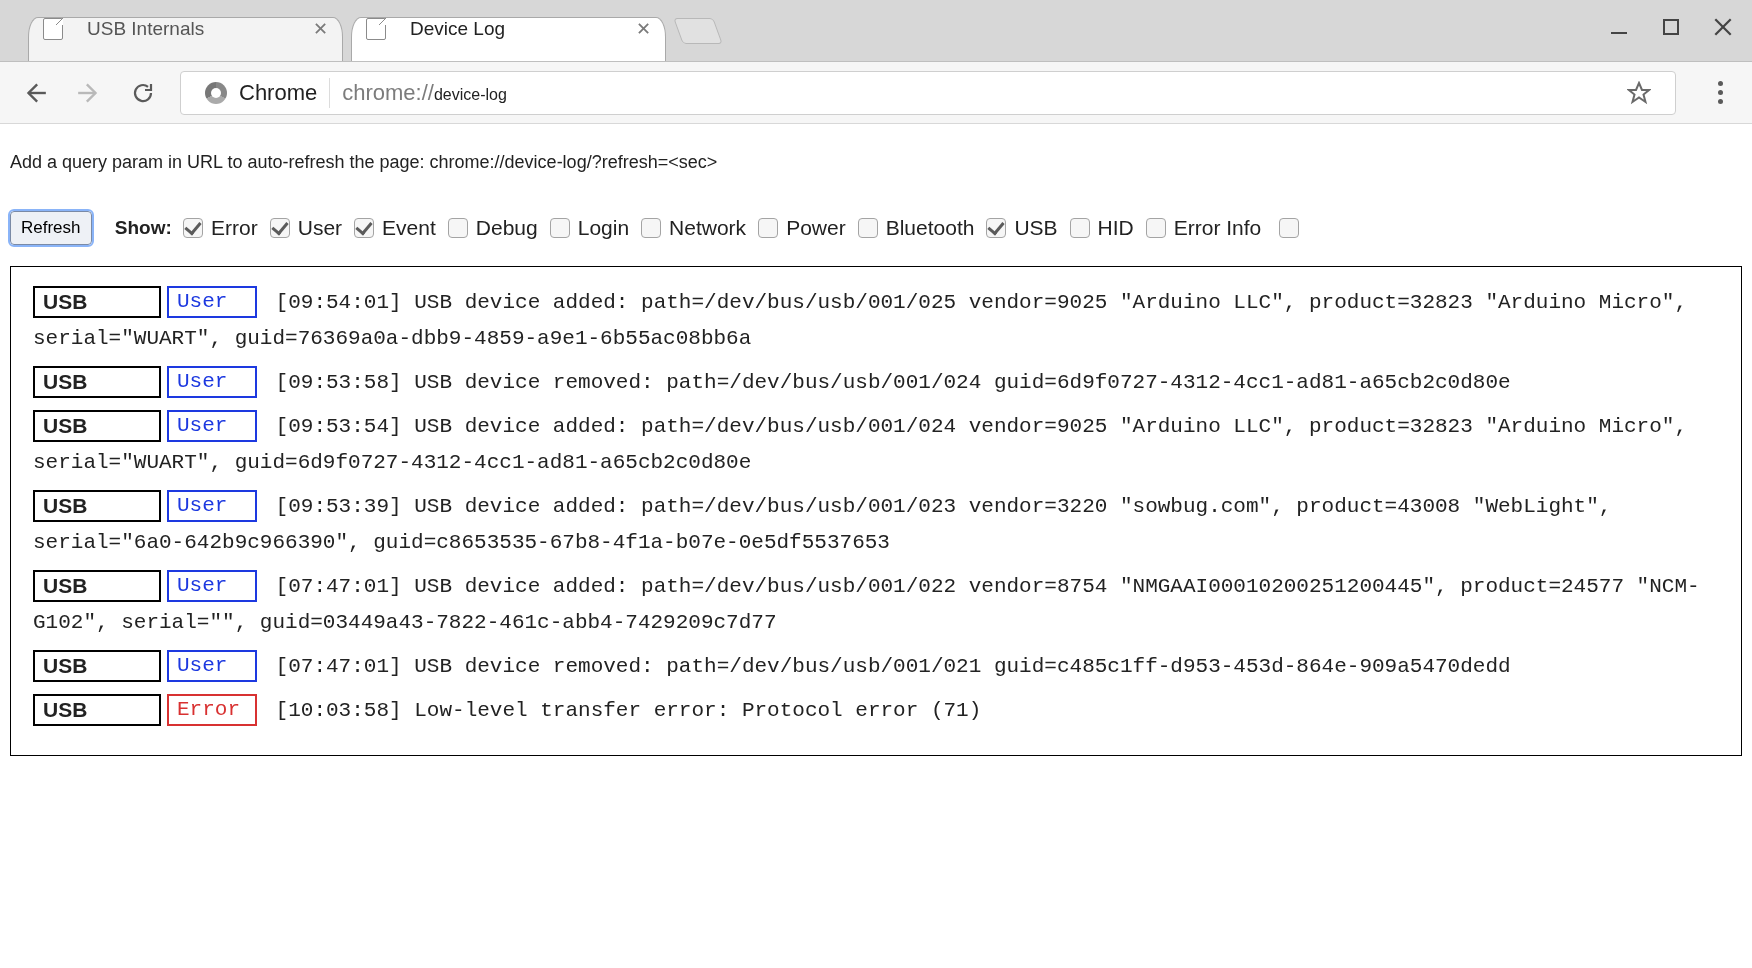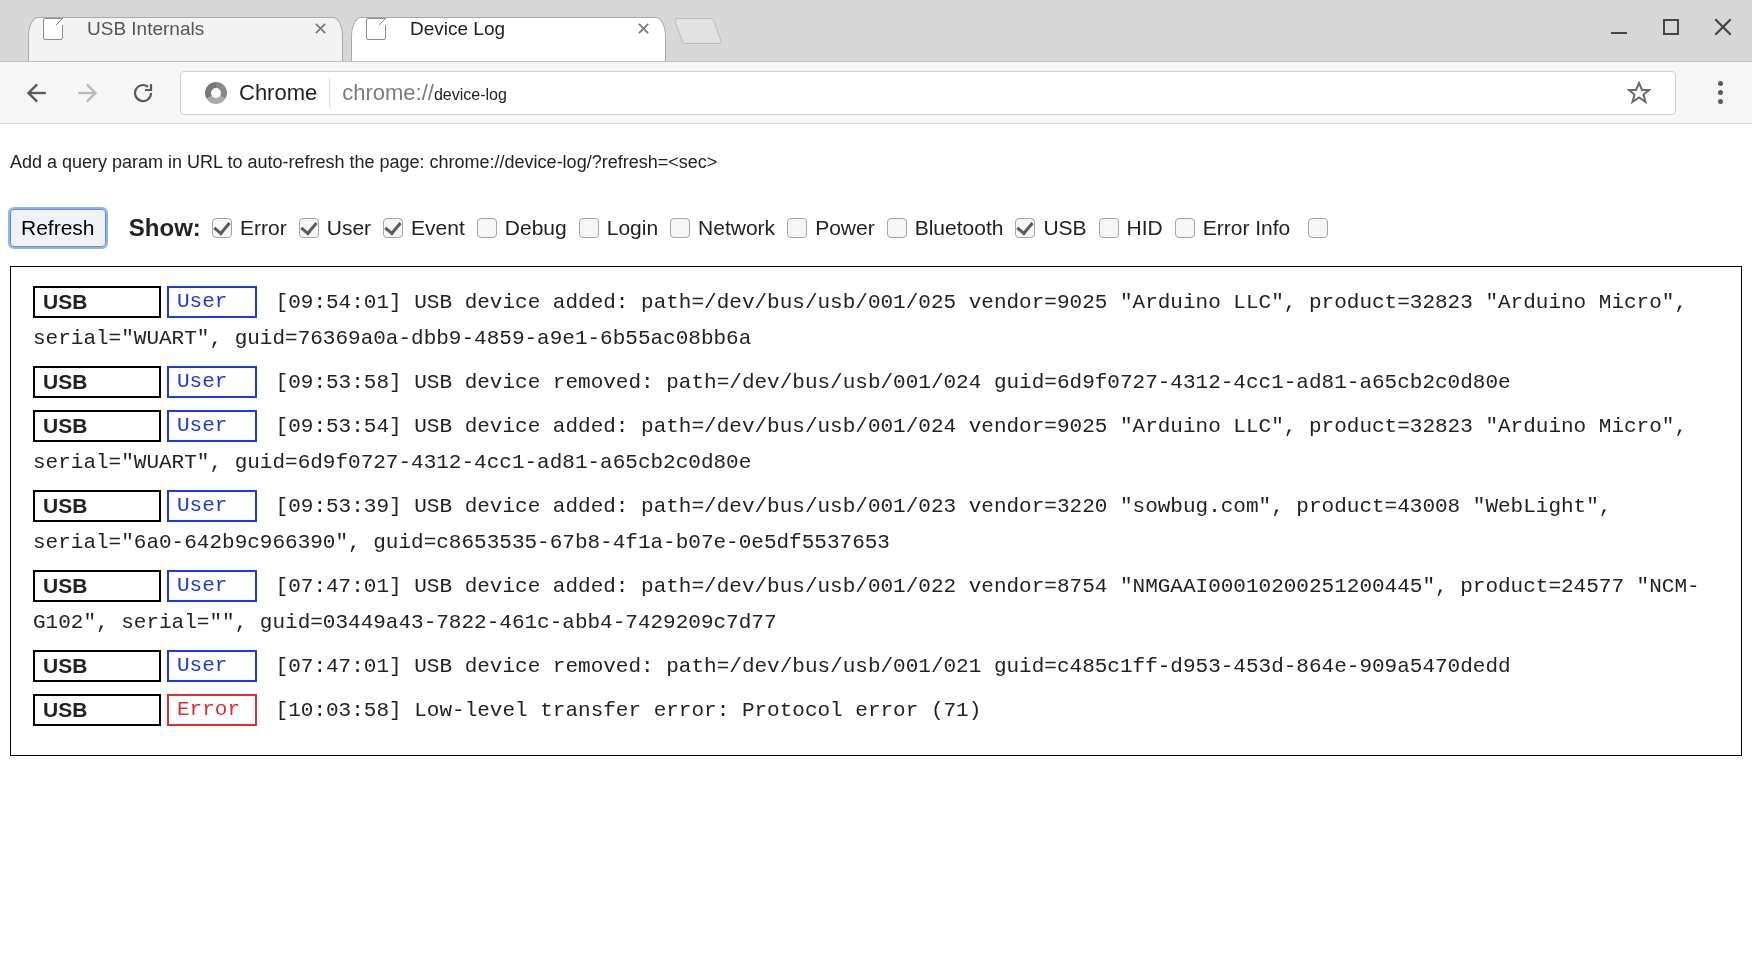--- a/index.html
+++ b/index.html
@@ -146,31 +146,31 @@
   .hint {
     font-size: 18px;
     margin-bottom: 34px;
   }
   .controls-row {
     display: block;
     margin-bottom: 18px;
     line-height: 40px;
   }
   .refresh-btn {
-    font-size: 21px;
+    font-size: 17px;
     padding: 6px 10px;
     background: #eef1f6;
     border: 1px solid #7a8aa6;
     border-radius: 4px;
     outline: 2px solid #8ab4f8;
     outline-offset: 0;
     margin-right: 18px;
     vertical-align: middle;
   }
-  .show-label { font-weight: bold; font-size: 24px; margin-right: 6px; vertical-align: middle; }
+  .show-label { font-weight: bold; font-size: 19px; margin-right: 6px; vertical-align: middle; }
   .cb-wrap {
     display: inline-flex; align-items: center;
     margin-right: 12px;
     vertical-align: middle;
     font-size: 21px;
   }
   .cb {
     width: 20px; height: 20px;
     border: 1px solid #a4a4a4;
     border-radius: 4px;

